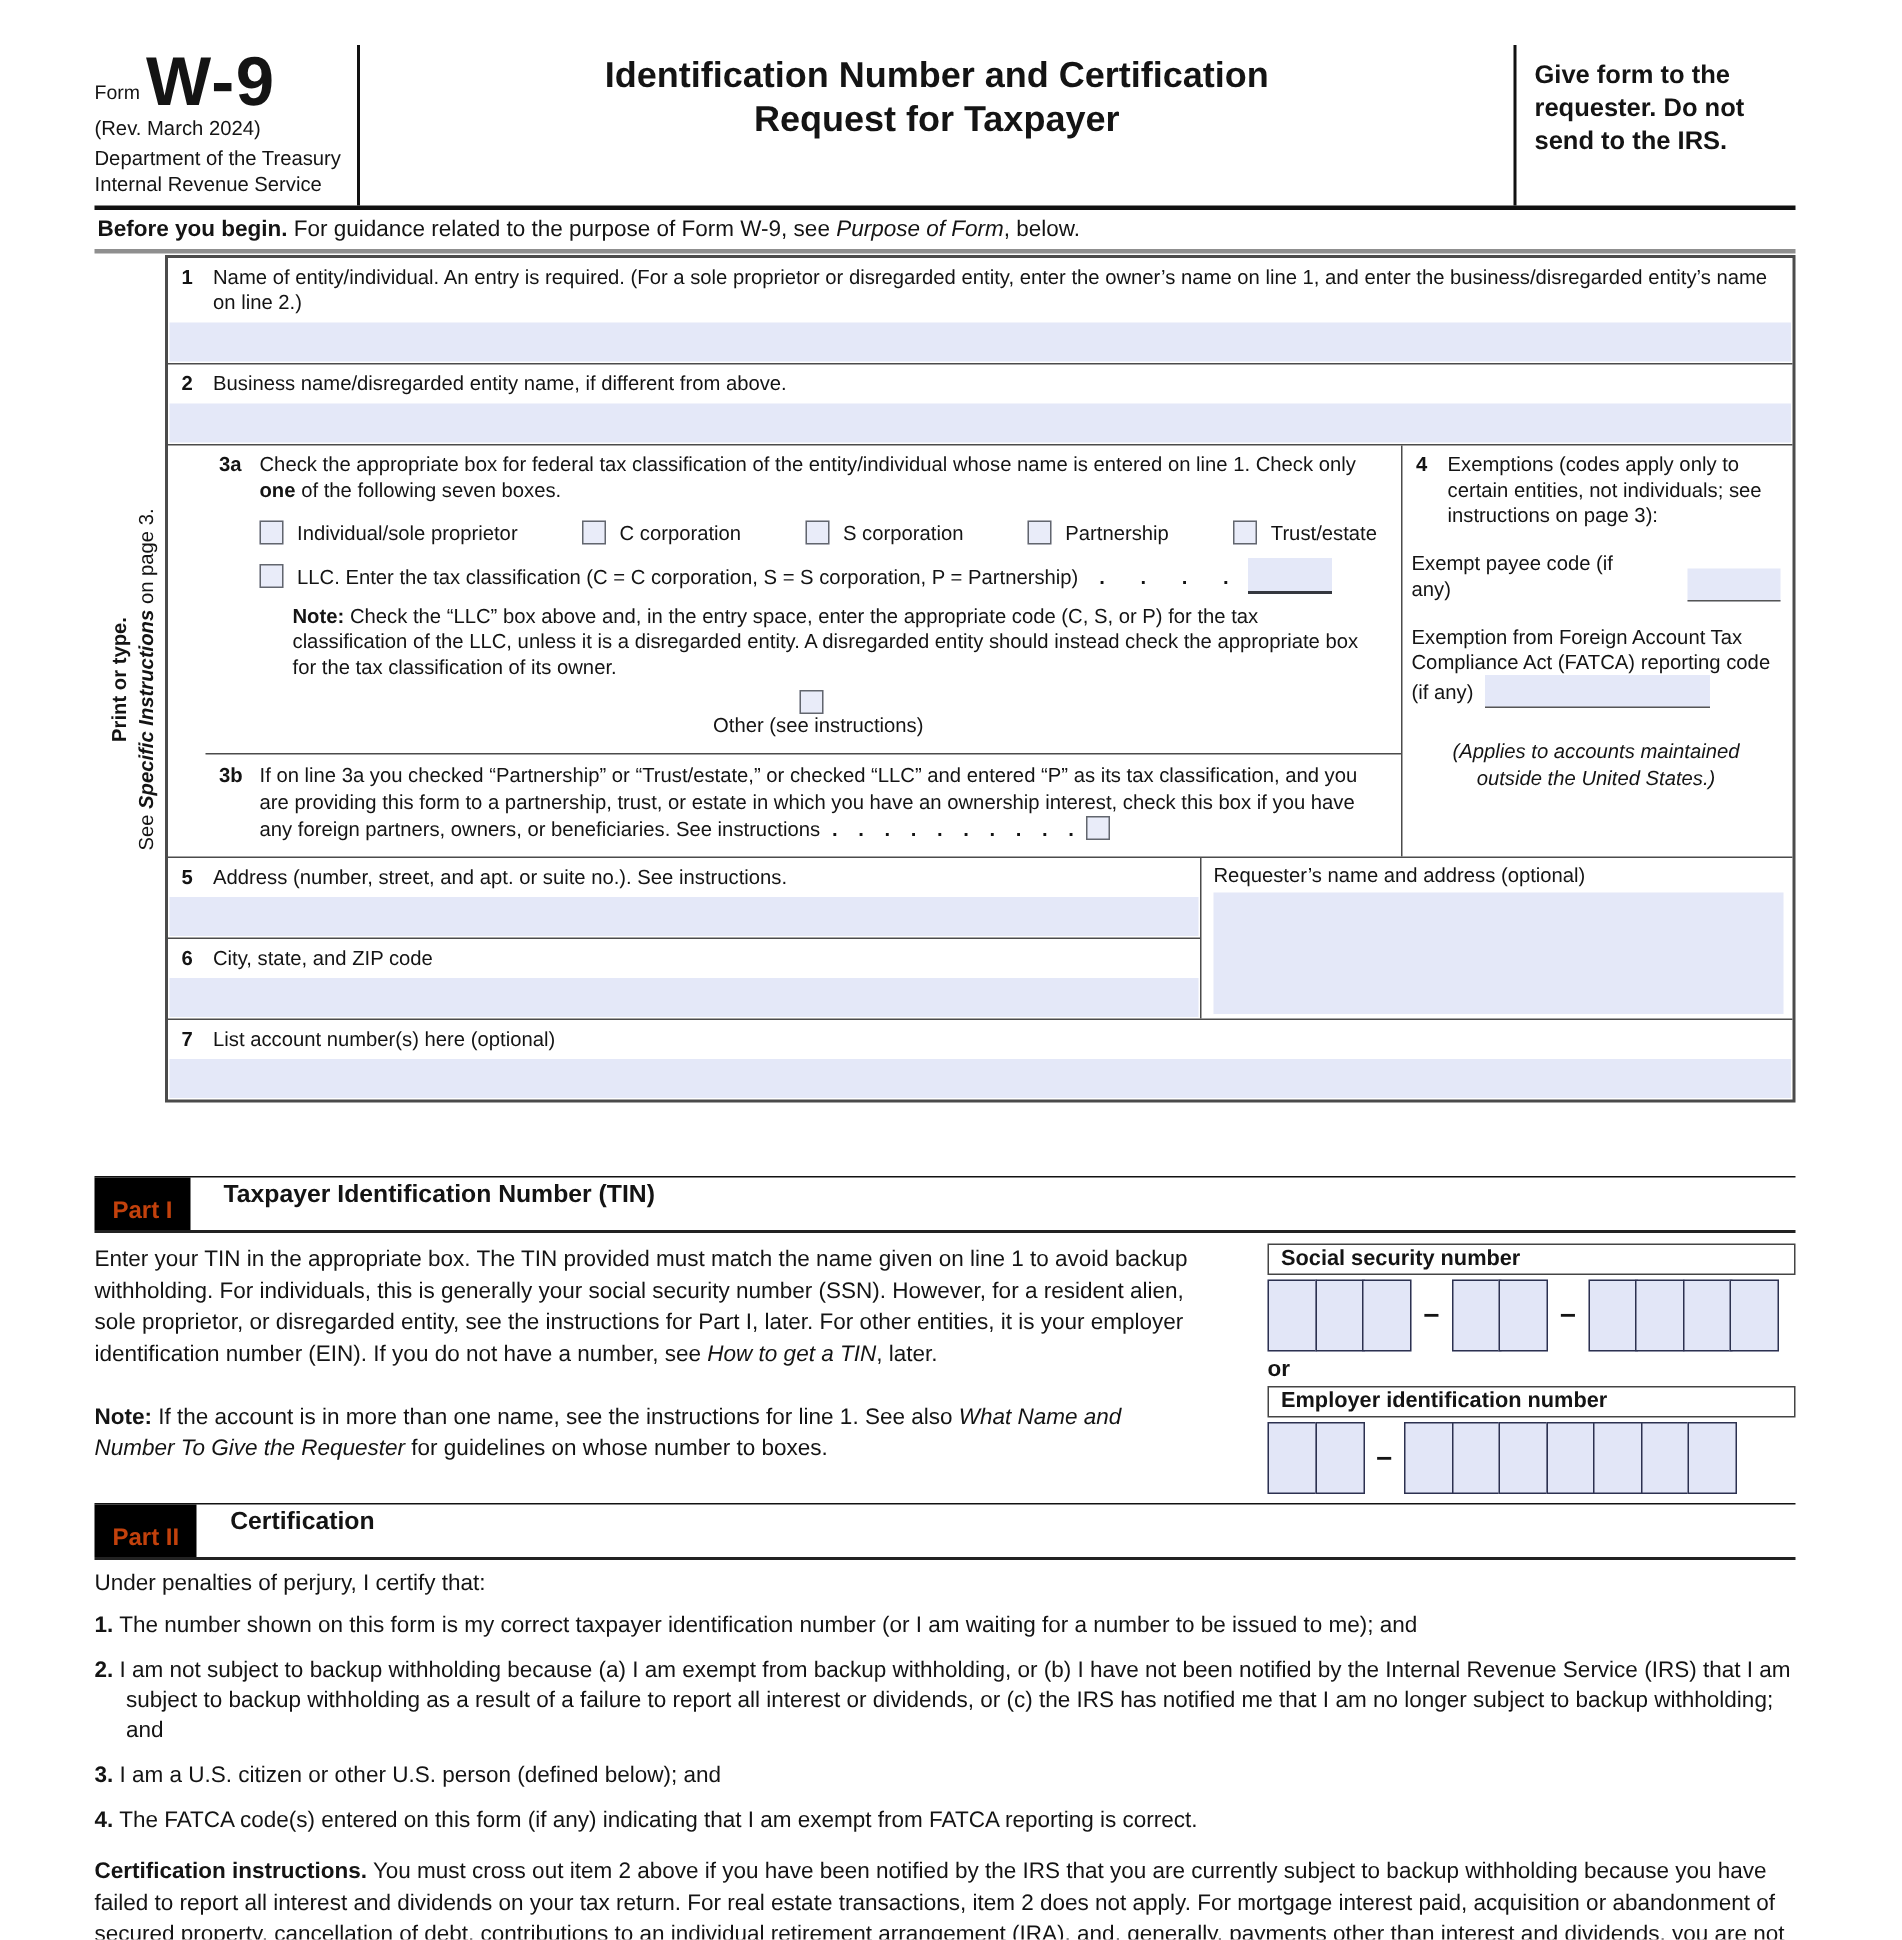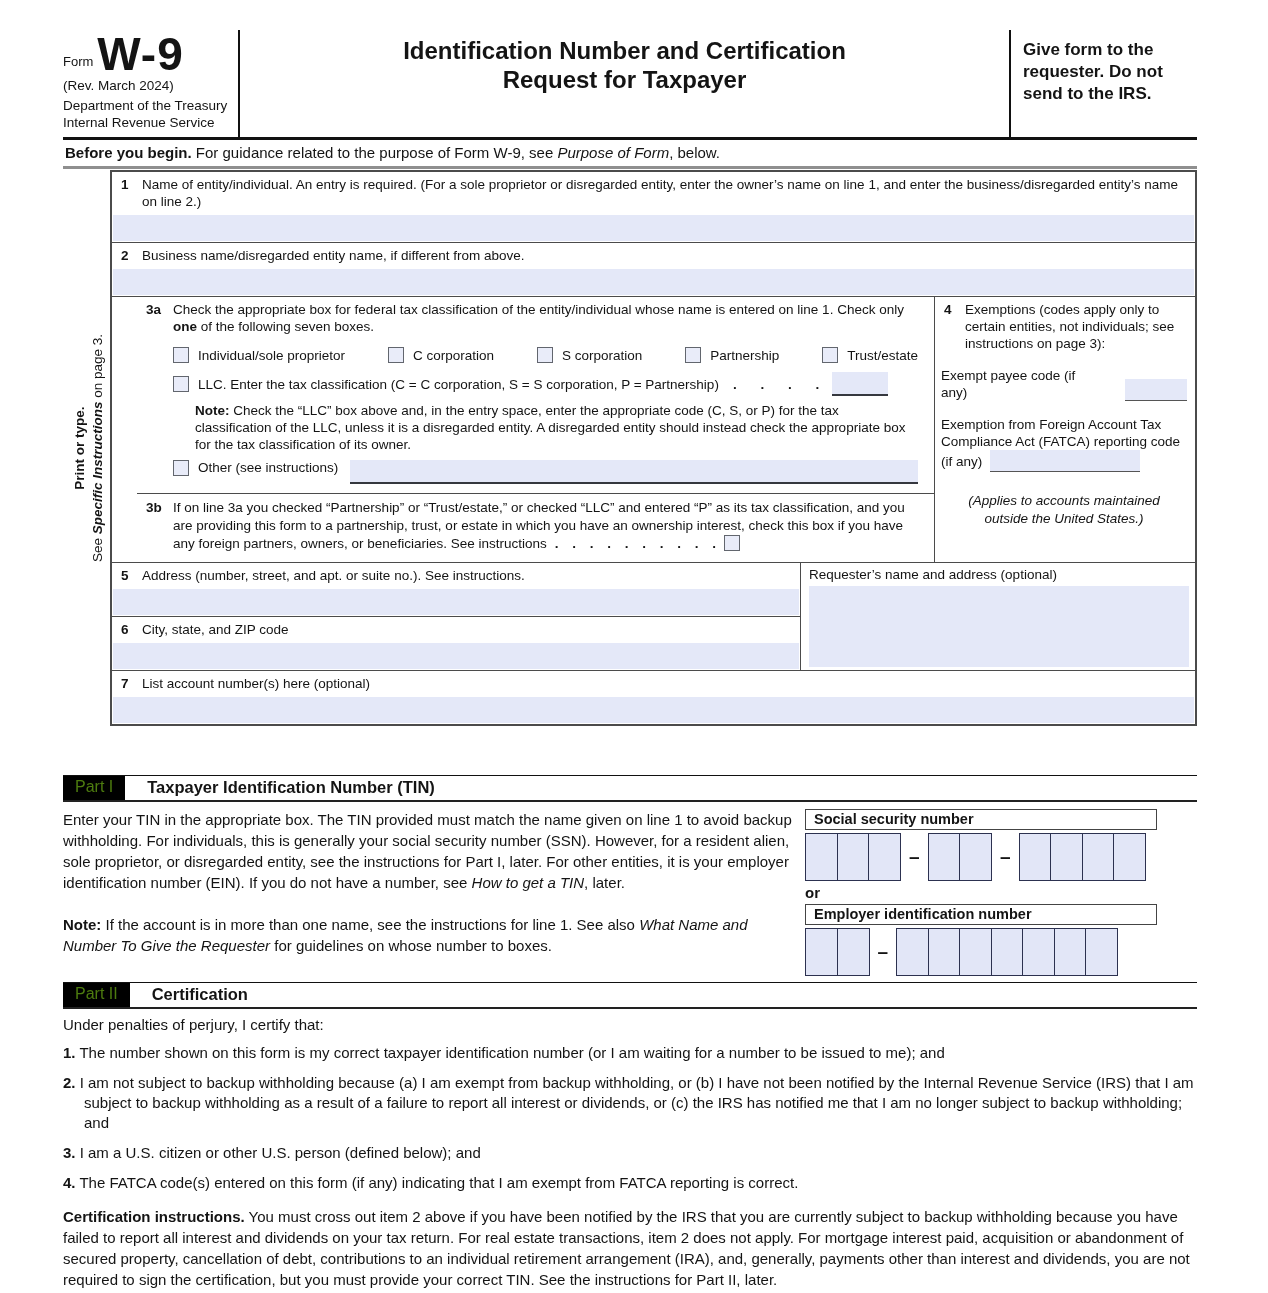--- a/index.html
+++ b/index.html
@@ -44,21 +44,21 @@
   .row3 { display:flex; }
   .c3l { flex:1; border-right:1.5px solid #4b4b4b;margin-left:25px; }
   .c3l-pad { padding:4px 8px 0 6px; }
   .cbrow { display:flex; justify-content:space-between; align-items:center; margin:12px 2px 4px 30px; padding-right:6px; font-size:13.5px; }
   .cbitem { display:flex; align-items:center; }
   .cb { width:16px; height:16px; border:1.5px solid #62666e; background:#e9ecf9; flex:none; display:inline-block; margin-right:9px; }
   .llcline { display:flex; align-items:center; margin:9px 2px 0 30px; font-size:13.5px; }
   .dots { font-weight:bold; word-spacing:18px; margin:0 12px 0 14px; letter-spacing:1px; }
   .llc-box { width:56px; height:24px; background:#e4e8f8; border-bottom:2px solid #35383f; flex:none; }
   .note3a { margin:6px 8px 0 52px; font-size:13.5px; line-height:17px; }
-  .otherline { display:flex; margin:7px 8px 9px 30px; font-size:13.5px; }
+  .otherline { display:flex; align-items:center; margin:7px 8px 9px 30px; font-size:13.5px;flex-direction:column; }
   .other-entry { flex:1; height:24px; background:#e4e8f8; border-bottom:2px solid #35383f; margin-left:12px; }
   .r3b { border-top:1.5px solid #4b4b4b; display:flex; padding:5px 8px 9px 6px; font-size:13.5px; line-height:18px; }
   .dots2 { font-weight:bold; word-spacing:10px; margin:0 8px; }
   .cb-inline { vertical-align:-3px; margin-right:0; }
 
   .c4 { width:260px; flex:none; padding:4px 8px 6px 6px; font-size:13.5px; line-height:17px; }
   .c4-head { display:flex; }
   .exline { margin-top:15px; display:flex; align-items:flex-end;gap:34px; }
   .ex-input { width:62px; height:22px; background:#e4e8f8; border-bottom:1.5px solid #555; display:inline-block; margin-left:8px; flex:none; }
   .fatca { margin-top:15px; }
@@ -67,26 +67,26 @@
 
   
   .row56 { display:flex; }
   .c56 { width:689px; flex:none; border-right:1.5px solid #4b4b4b; }
   .r6 { border-top:1.5px solid #4b4b4b; }
   .creq { flex:1; padding:4px 6px 3px 8px; display:flex; flex-direction:column; font-size:13.5px; }
   .req-area { flex:1; background:#e4e8f8; margin:4px 0 0 0; }
 
   
   .part-hdr { margin:0 63px; display:flex; border-top:1.5px solid #111; border-bottom:2.5px solid #222; }
-  .pbadge { background:#000; color:#4d7c0f; font-weight:normal; font-size:16px; padding:2px 12px 3px; flex:none; }
+  .pbadge { background:#000; color:#c2410c; font-weight:bold; font-size:16px; padding:14px 12px 3px; flex:none; }
   .ptitle { font-weight:bold; font-size:16.5px; padding:2px 0 3px 22px; }
   .mt-gap { margin-top:49px; }
 
   
-  .p1body { margin:7px 63px 0; display:flex; }
+  .p1body { margin:7px 63px 0; display:flex; justify-content:space-between; }
   .p1text { width:742px; font-size:15px; line-height:21px; }
   .p1text .nt { margin-top:21px; }
   .tin { width:352px; flex:none; }
   .tin-label-box { border:1.5px solid #444; font-weight:bold; font-size:14.5px; padding:1px 8px 2px; }
   .tin-cells { display:flex; align-items:center; margin-top:3px; }
   .tin-group { display:flex; }
   .tin-cell { width:33px; height:48px; background:#e2e6f7; border:1.5px solid #2c3150; }
   .tin-cell + .tin-cell { margin-left:-1.5px; }
   .tin-dash { font-weight:bold; font-size:19px; padding:0 8px; }
   .or { font-weight:bold; font-size:15px; margin:3px 0 3px; }

